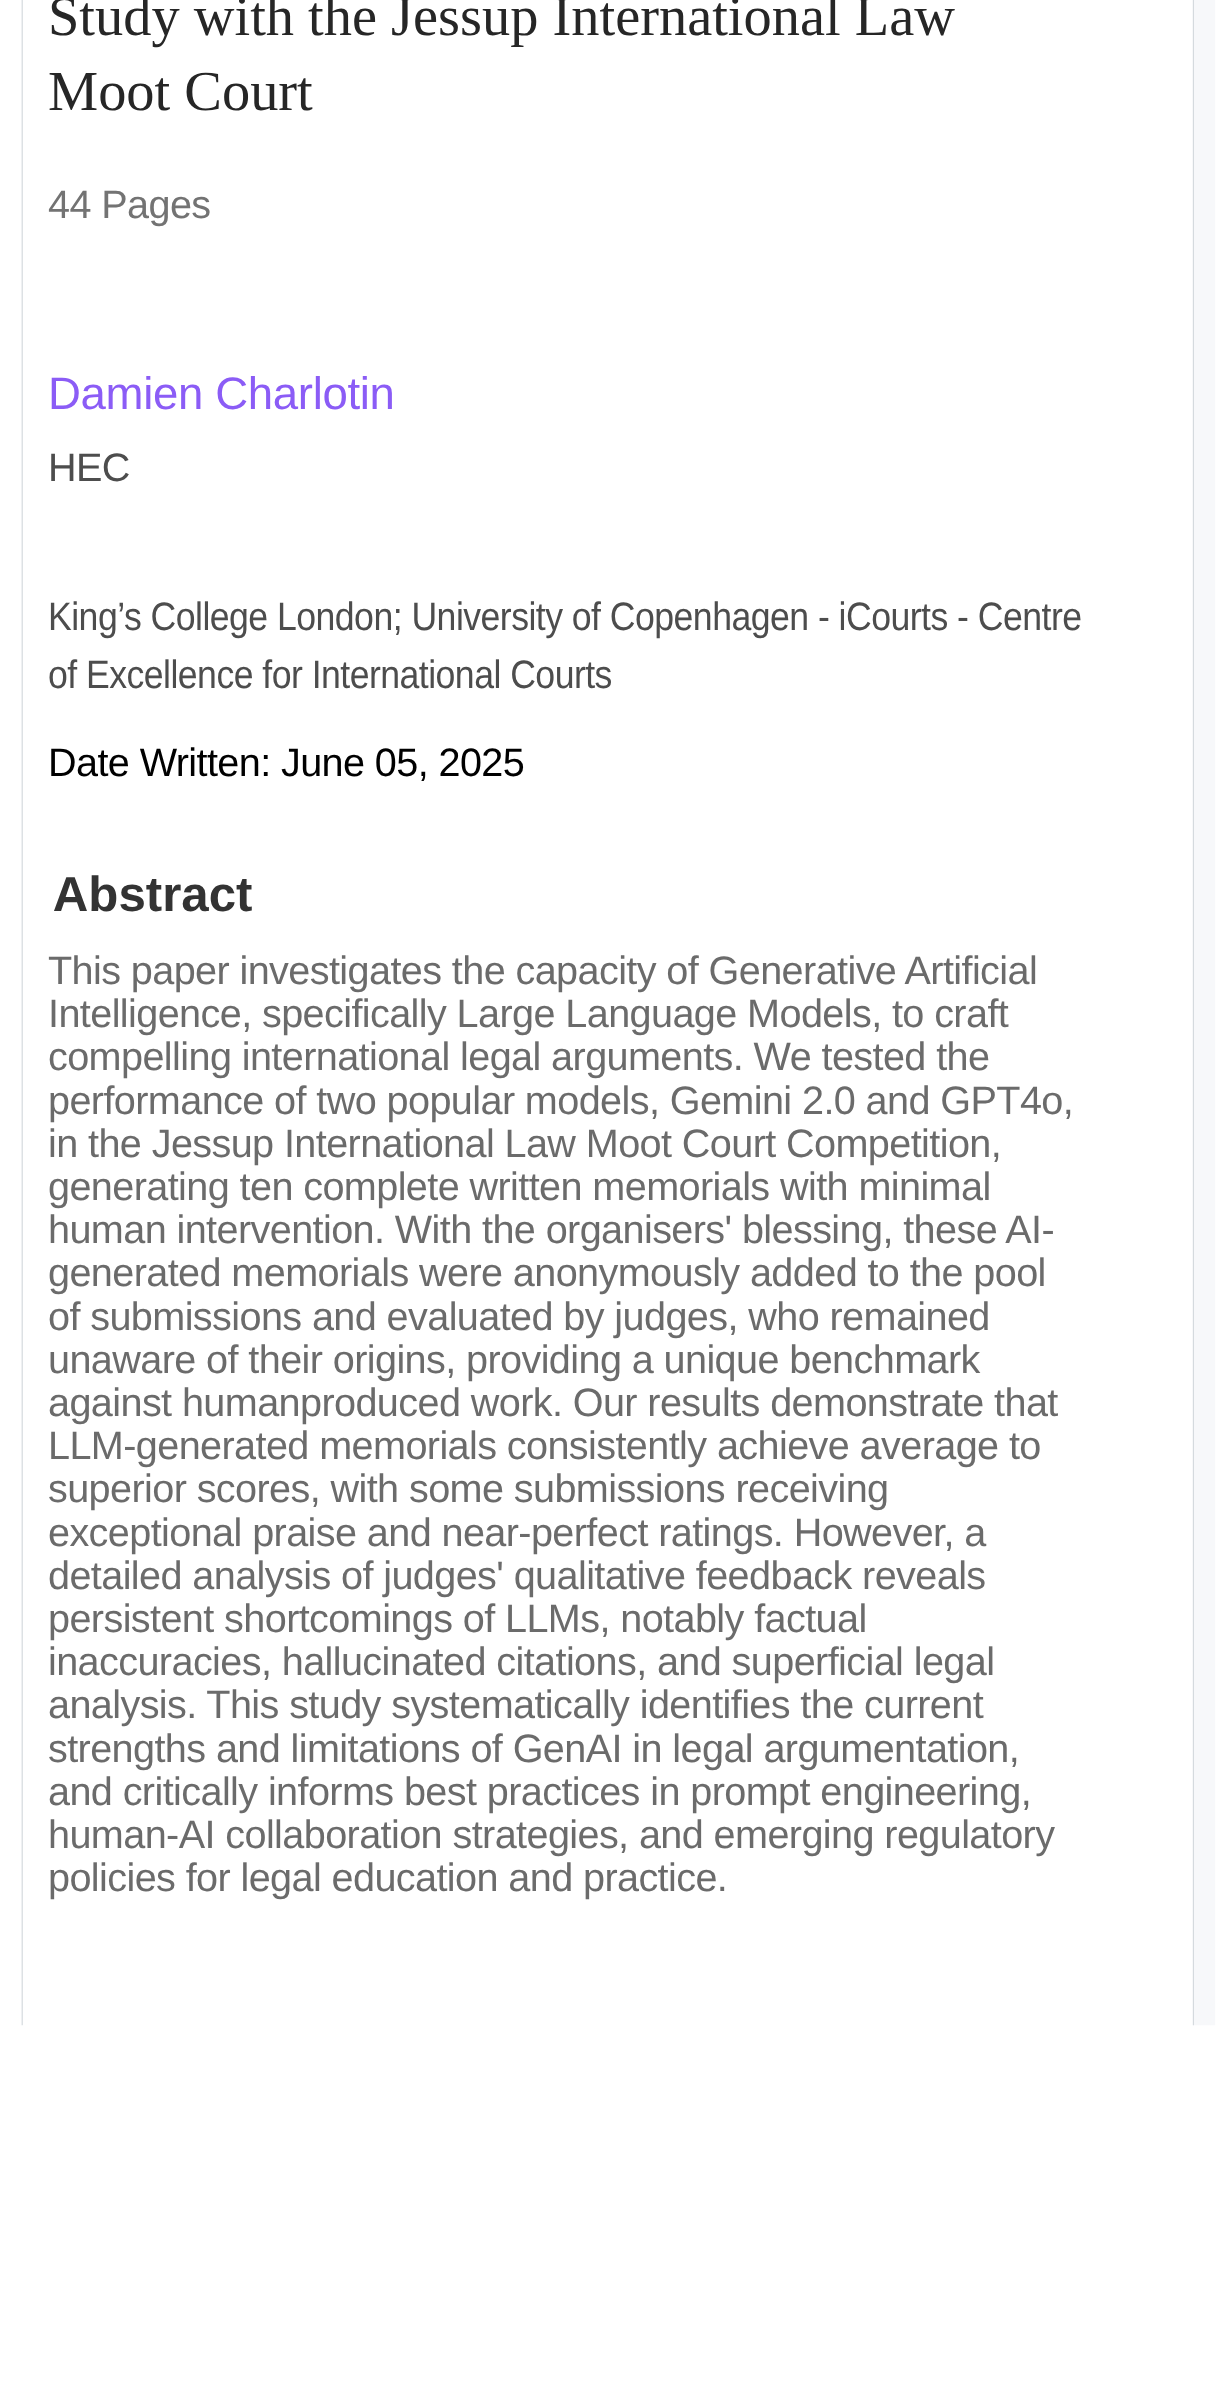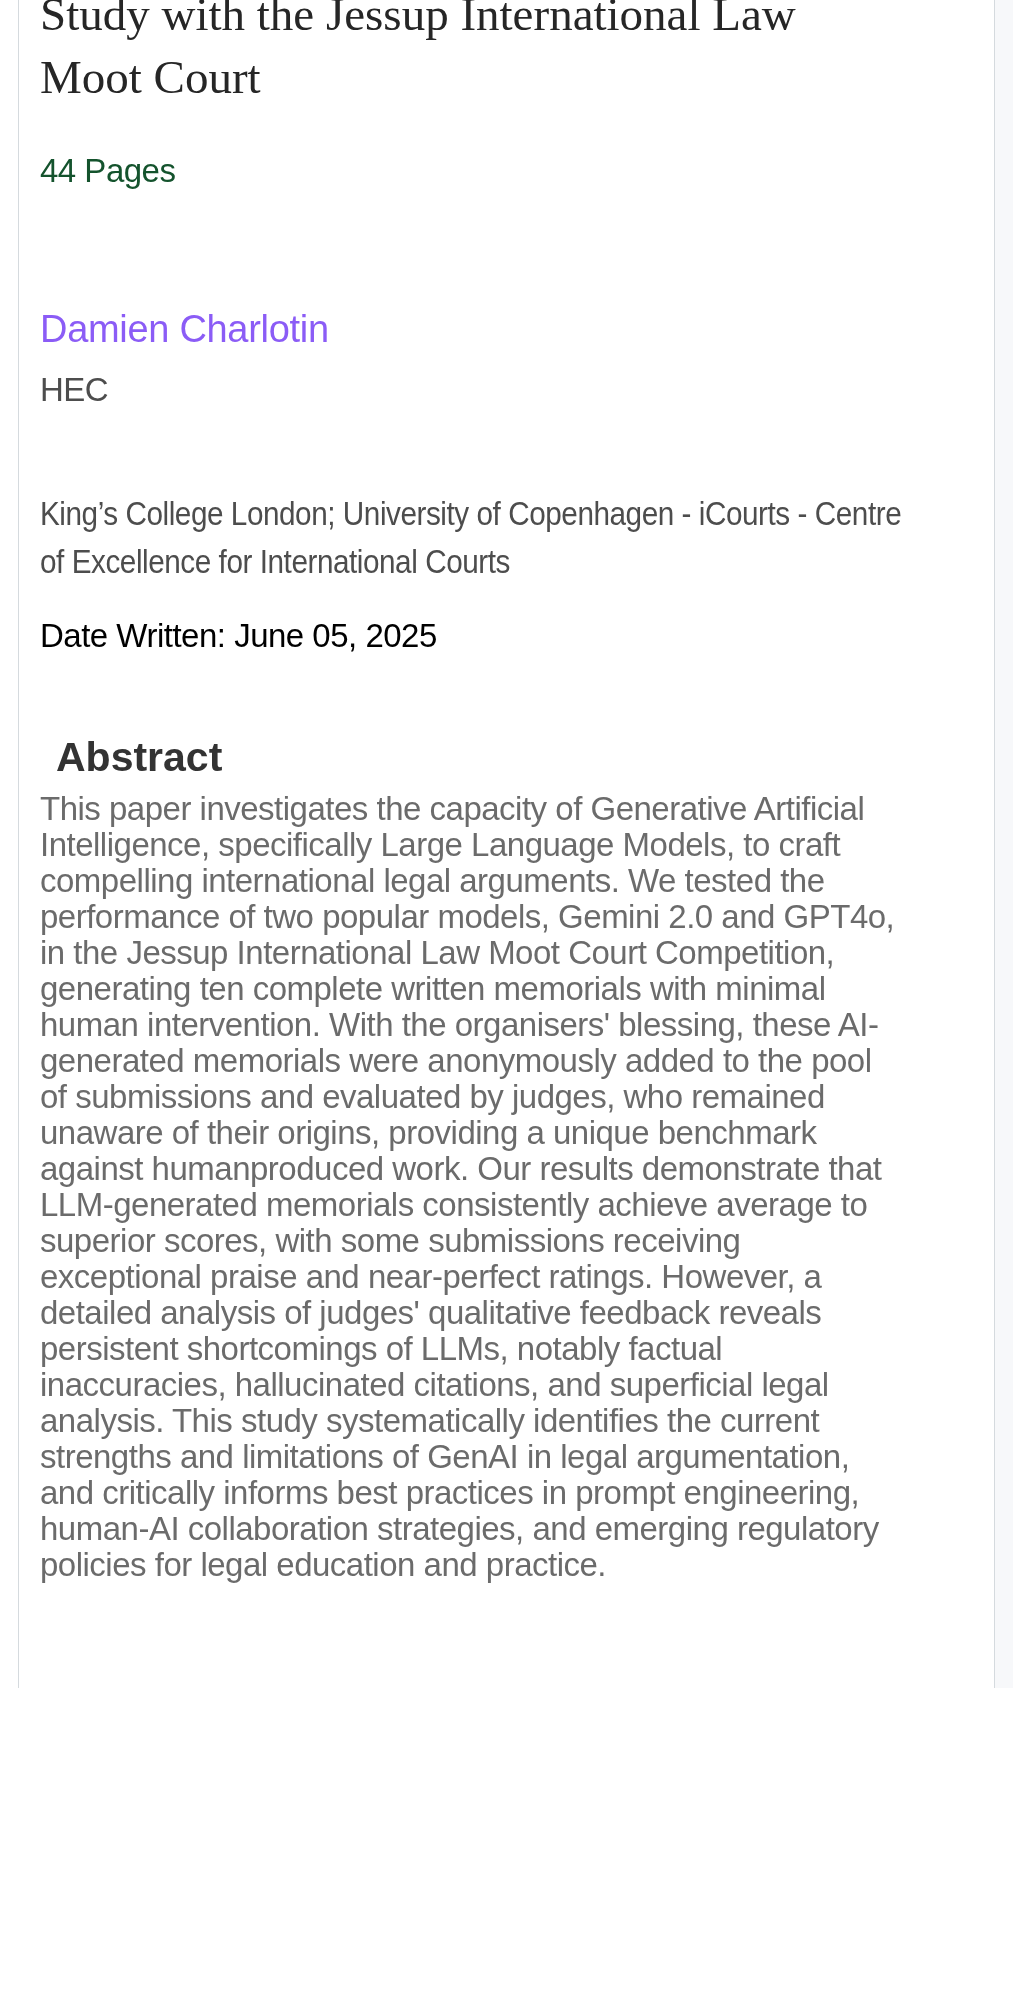--- a/index.html
+++ b/index.html
@@ -22,21 +22,21 @@
   }
   .title{
     position:absolute;left:40px;top:-17px;margin:0;
     font-family:"Liberation Serif",serif;
     font-weight:400;font-size:47px;line-height:63px;
     color:#262626;white-space:pre-line;
   }
   .meta{
     position:absolute;left:40px;top:144px;
     font-size:33px;line-height:53px;letter-spacing:-0.5px;
-    color:#14532d;
+    color:#737373;
   }
   .author{
     position:absolute;left:40px;
     font-size:38px;line-height:42px;letter-spacing:-0.3px;
     color:#8b5cf6;text-decoration:none;white-space:nowrap;
   }
   .a1{top:308px;}
   .a2{top:442px;}
   .affil{
     position:absolute;left:40px;
@@ -44,21 +44,21 @@
     color:#4d4d4d;white-space:pre-line;
   }
   .hec{top:366px;}
   .aff2{top:490px;transform:scaleX(0.9);transform-origin:0 0;}
   .datewritten{
     position:absolute;left:40px;top:612px;
     font-size:33px;line-height:48px;letter-spacing:-0.5px;
     color:#000000;white-space:nowrap;
   }
   .abs-head{
-    position:absolute;left:40px;top:719px;margin:16px;
+    position:absolute;left:40px;top:719px;margin:4px;
     font-size:41px;line-height:45px;font-weight:600;
     color:#333333;
   }
   .abs{
     position:absolute;left:40px;top:791px;margin:0;
     font-size:33px;line-height:36px;letter-spacing:-0.5px;
     color:#6b6b6b;white-space:pre-line;
   }
   .keywords{
     position:absolute;left:40px;top:1956px;margin:0;

